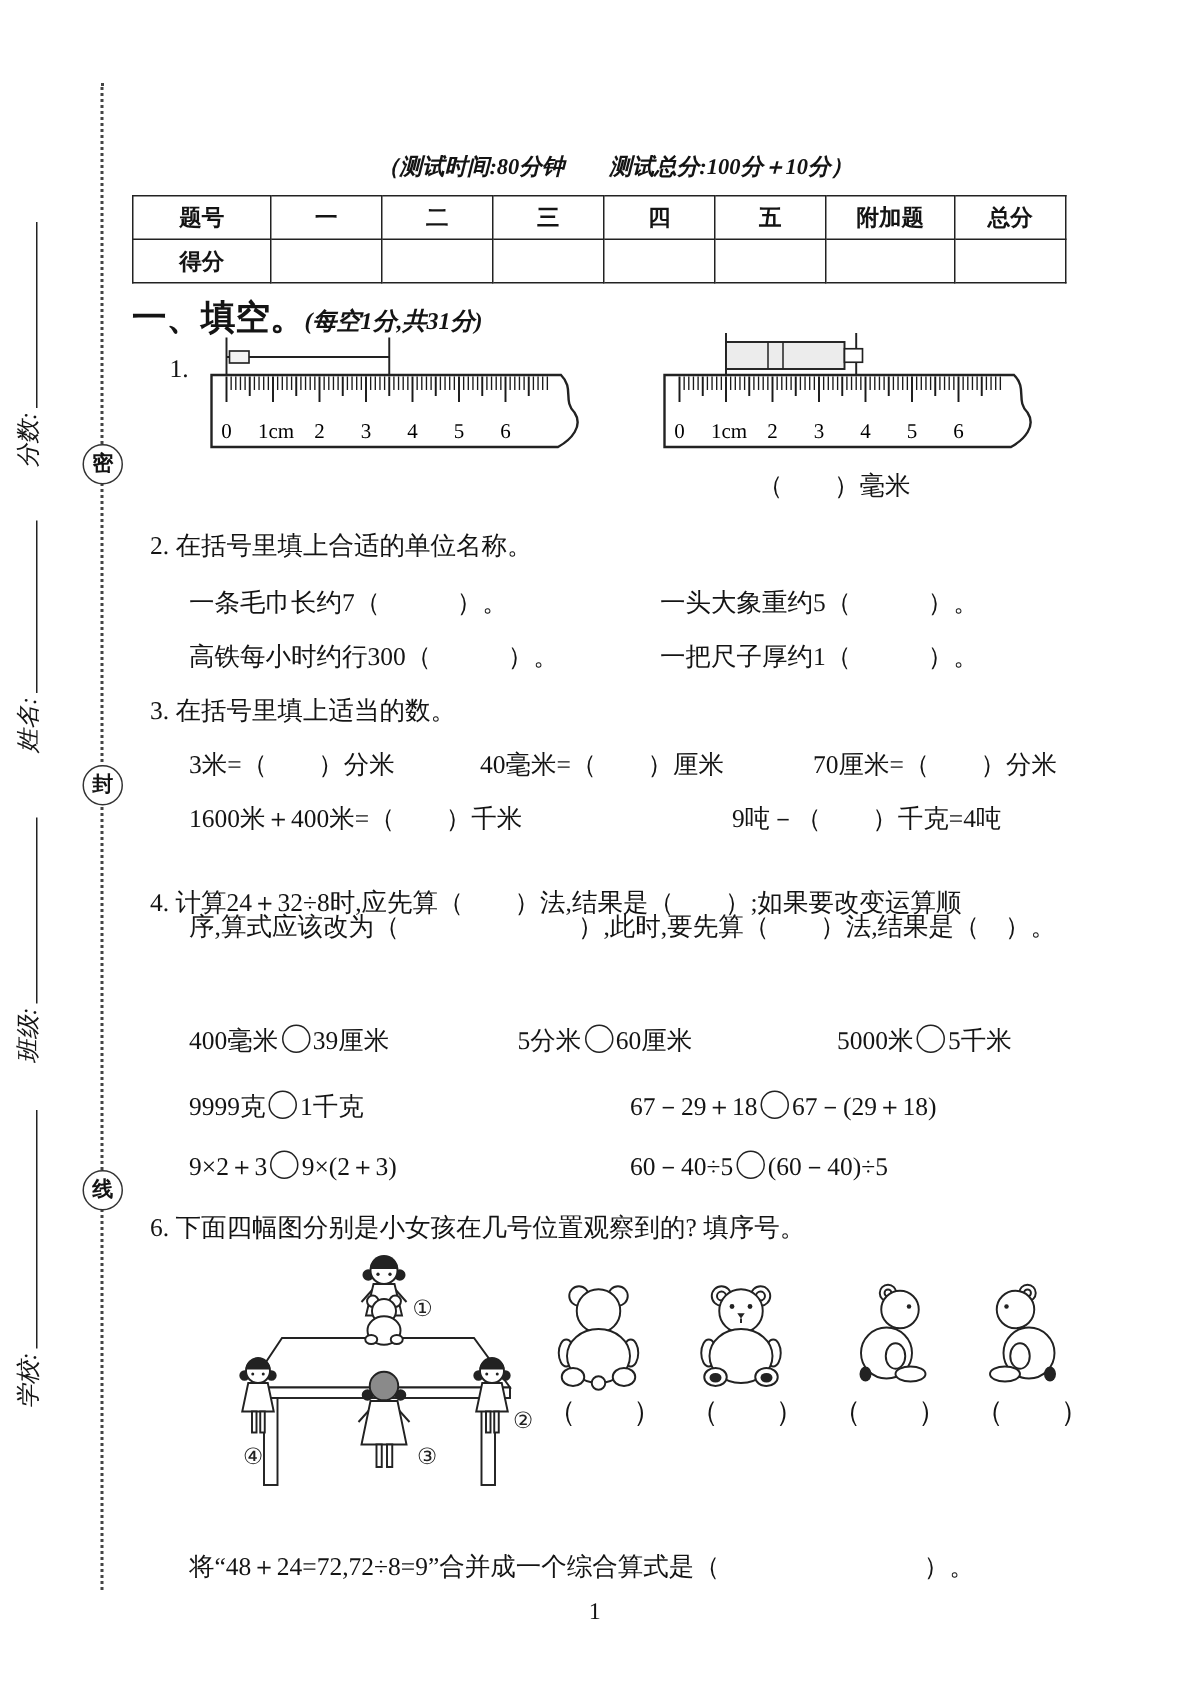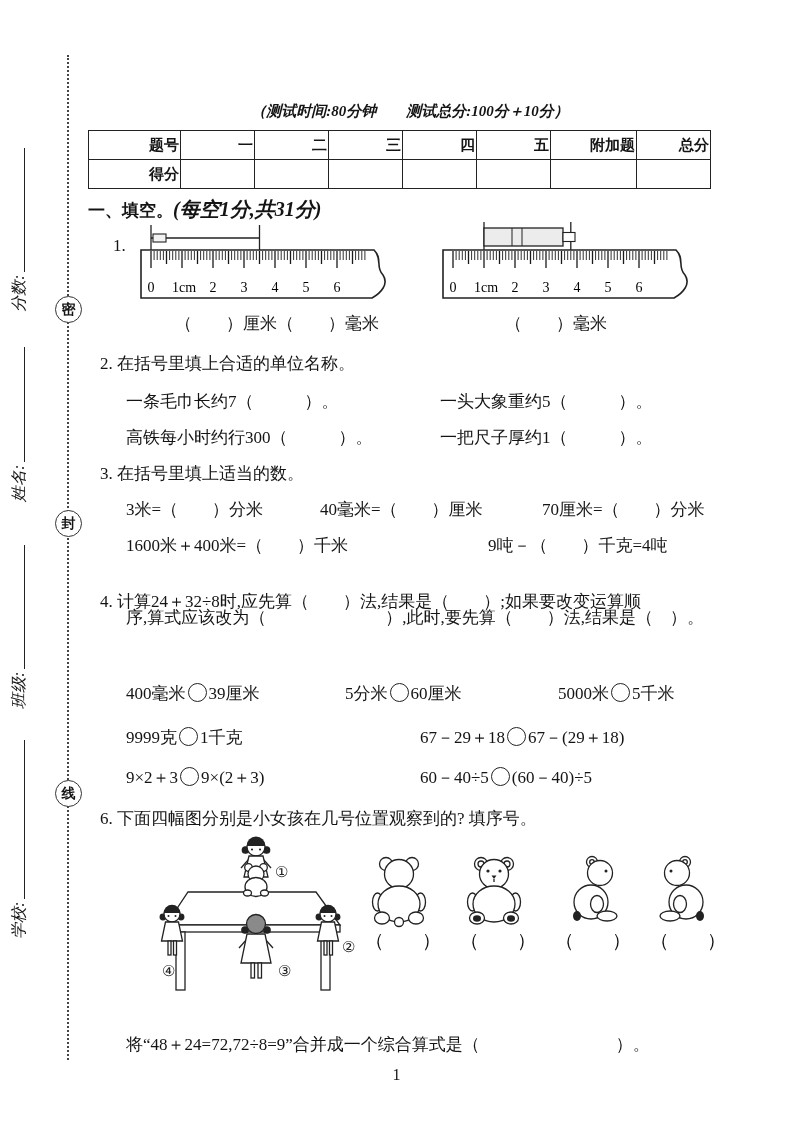--- a/index.html
+++ b/index.html
@@ -12,25 +12,25 @@
              background:#fff;text-align:center;line-height:25px;font-size:14px;font-weight:bold;z-index:3;}
   .vfield{position:absolute;left:30px;height:24px;display:flex;align-items:flex-end;
           transform:rotate(-90deg);transform-origin:0 100%;font-style:italic;font-size:16px;}
   .vline{flex:1;border-bottom:1.5px solid #222;margin:0 0 5px 3px;}
   
   .title{left:80px;width:660px;top:36px;text-align:center;font-family:"Liberation Sans","DejaVu Sans",sans-serif;
          font-weight:800;font-size:35px;letter-spacing:1px;}
   .subtitle{left:80px;width:660px;top:102px;text-align:center;font-weight:bold;font-style:italic;font-size:15px;}
   
   table.score{position:absolute;left:88px;top:130px;border-collapse:collapse;table-layout:fixed;}
-  table.score td{border:1.5px solid #222;height:26px;text-align:right;font-size:15px;
+  table.score td{border:1.5px solid #222;height:26px;text-align:center;font-size:15px;
                  font-family:"Liberation Sans","DejaVu Sans",sans-serif;font-weight:bold;}
   
-  .sec-title{font-family:Liberation Serif, serif;font-weight:800;font-size:17px;}
-  .sec-note{font-weight:bold;font-style:italic;font-size:20px;}
+  .sec-title{font-family:Liberation Serif, serif;font-weight:800;font-size:23px;}
+  .sec-note{font-weight:bold;font-style:italic;font-size:16px;}
   .cir{display:inline-block;width:17px;height:17px;border:1.2px solid #222;border-radius:50%;
        vertical-align:-3px;margin:0 2px;}
   .cir.big{width:20px;height:20px;vertical-align:-4px;}
   .bracket{display:inline-block;text-align:center;font-size:19px;}
   svg{display:block;}
   .pagenum{left:0;width:793px;top:1066px;text-align:center;font-size:16px;}
 </style>
 </head>
 <body>
 
@@ -278,21 +278,20 @@
       <text x="13" y="73">0</text>
       <text x="46" y="73">1cm</text>
       <text x="75" y="73">2</text>
       <text x="106" y="73">3</text>
       <text x="137" y="73">4</text>
       <text x="168" y="73">5</text>
       <text x="199" y="73">6</text>
     </g>
   </svg>
 
-  <div class="abs" style="left:175px;top:312px">（　　）厘米（　　）毫米</div>
   <div class="abs" style="left:505px;top:312px">（　　）毫米</div>
 
   <div class="abs" style="left:100px;top:352px">
     <span>2.</span> <span>在括号里填上合适的单位名称。</span>
   </div>
   <div class="abs" style="left:0;top:390px;width:793px">
     <span class="abs" style="left:126px">一条毛巾长约7（　　　）。</span>
     <span class="abs" style="left:440px">一头大象重约5（　　　）。</span>
   </div>
   <div class="abs" style="left:0;top:426px;width:793px">

